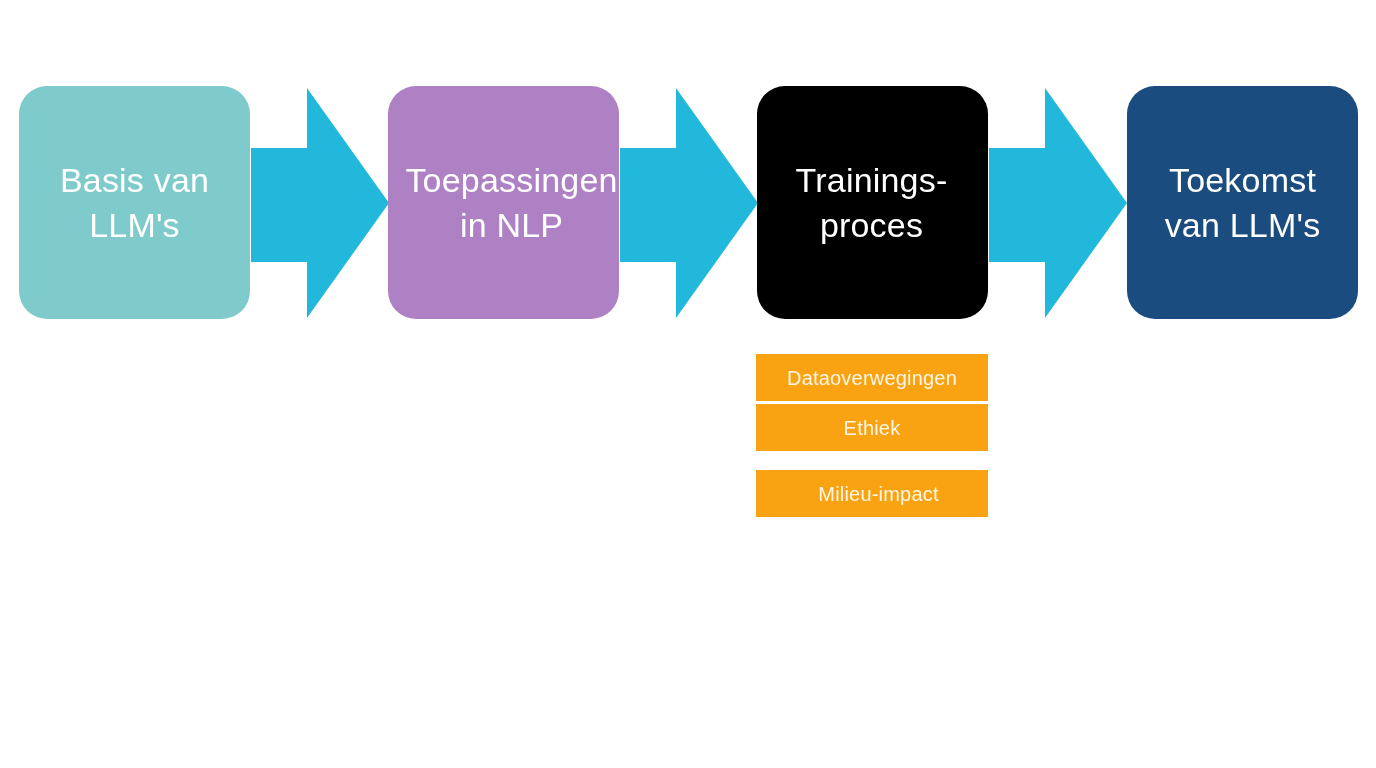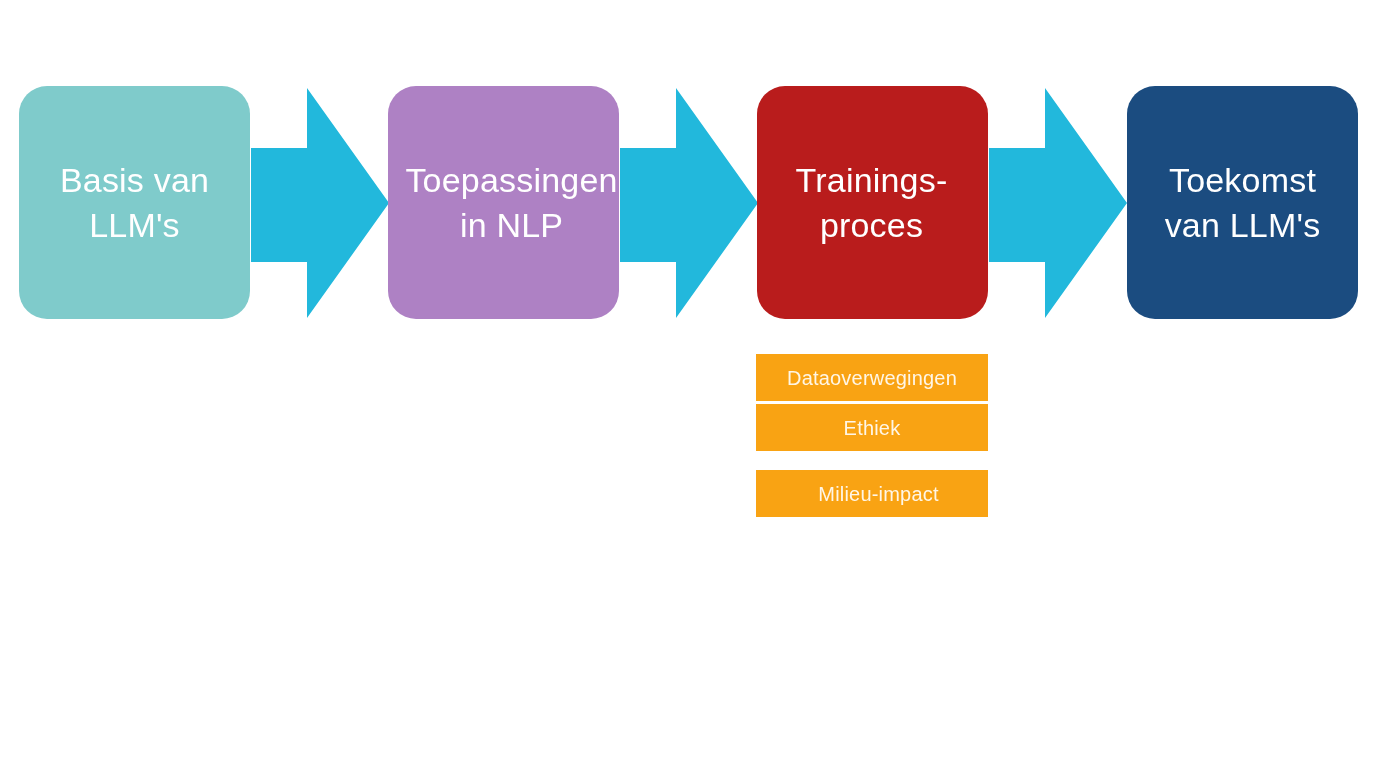--- a/index.html
+++ b/index.html
@@ -42,21 +42,21 @@
     font-size: 34px;
     line-height: 45px;
     font-weight: 300;
     text-align: center;
     letter-spacing: 0.2px;
     white-space: pre-line;
   }
 
   #stage-box-1 { left: 19px;   background: #7FCBCB; }
   #stage-box-2 { left: 388px;  background: #AE81C4; padding-left: 26px; }
-  #stage-box-3 { left: 757px;  background: #b91c1c; padding-left: 8px; }
+  #stage-box-3 { left: 757px;  background: #000000; padding-left: 8px; }
   #stage-box-4 { left: 1127px; background: #1B4C80; }
 
   
   .connector-arrow {
     position: absolute;
     top: 86px;
     width: 138px;
     height: 234px;
   }
   #connector-arrow-1 { left: 251px; }

